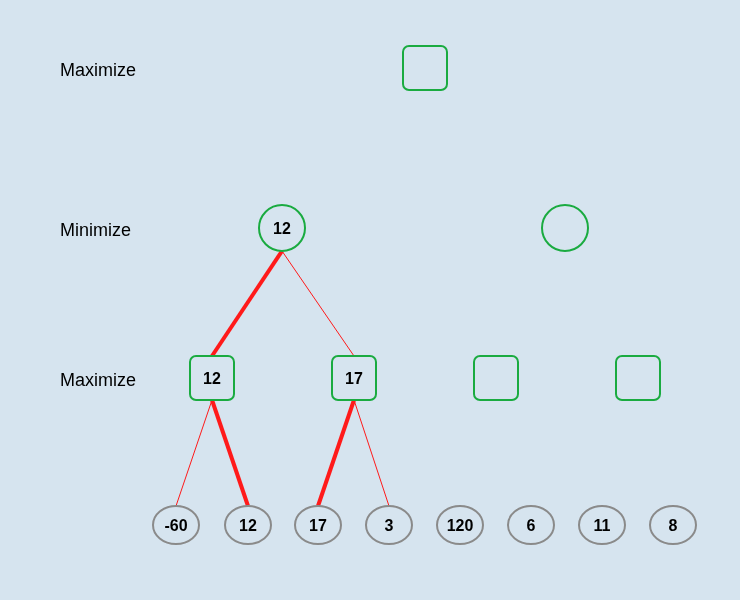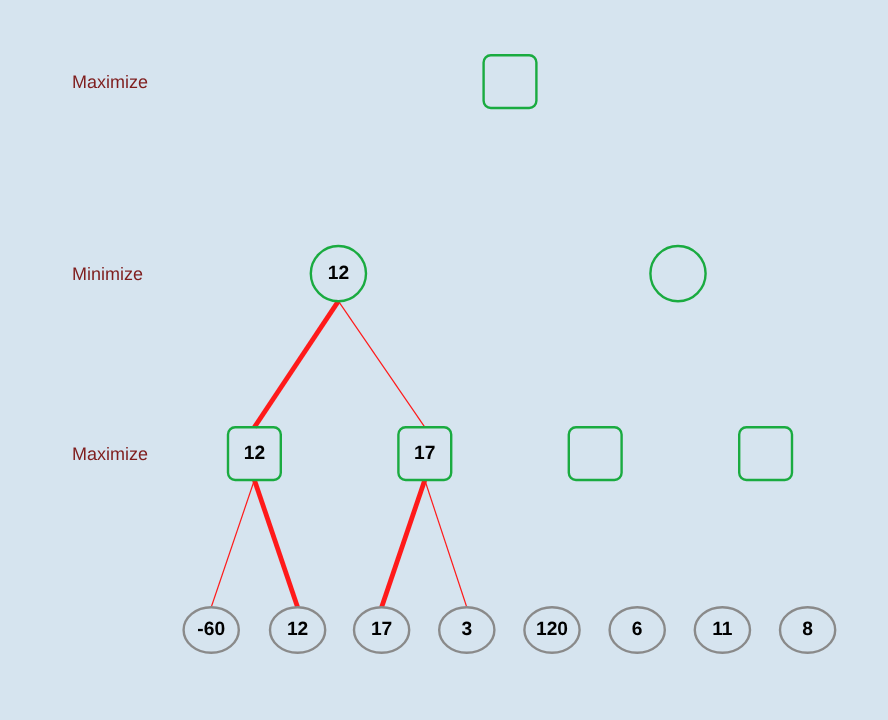--- a/index.html
+++ b/index.html
@@ -1,17 +1,17 @@
 <!DOCTYPE html>
 <html><head>
 <meta charset="utf-8">
 <style>
   html,body{margin:0;padding:0}
   body{background:#d6e4ef;font-family:Arial,Helvetica,sans-serif;width:740px;height:600px;position:relative}
-  .label{position:absolute;font-size:15px;color:#7f1d1d}
+  .label{position:absolute;font-size:18px;color:#000000}
   svg{position:absolute;top:0;left:0}
   .node-text{font-family:Arial,Helvetica,sans-serif;font-weight:bold;fill:#000;text-anchor:middle;dominant-baseline:central}
 </style>
 </head>
 <body>
 
 <div class="label" style="left:60px;top:60px">Maximize</div>
 <div class="label" style="left:60px;top:220px">Minimize</div>
 <div class="label" style="left:60px;top:370px">Maximize</div>
 

